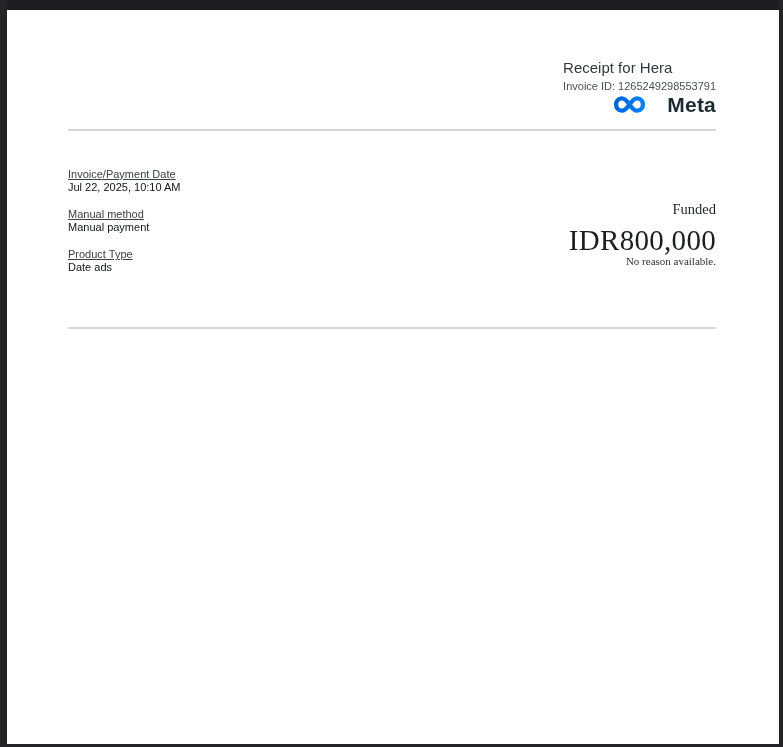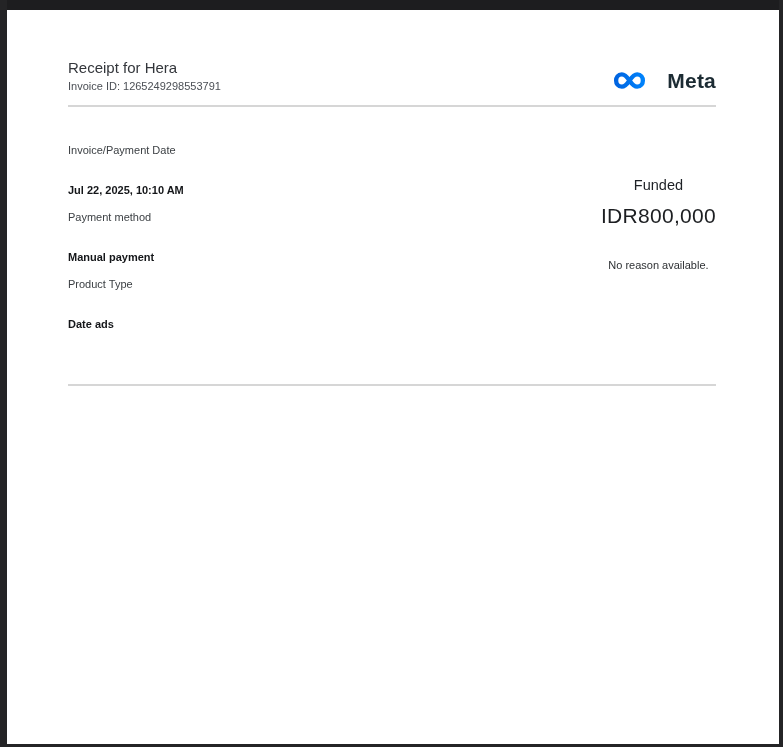--- a/index.html
+++ b/index.html
@@ -17,42 +17,42 @@
   .frame-bottom { position: absolute; bottom: 0; left: 0; width: 783px; height: 3px; background: #242426; }
 
   .page {
     position: absolute;
     top: 10px; left: 7px; right: 4px; bottom: 3px;
     background: #ffffff;
     padding: 48px 63px 0 61px;
   }
 
   
-  .header { display: flex; justify-content: space-between; align-items: flex-end; }
+  .header { display: flex; justify-content: space-between; align-items: flex-end; flex-direction: column; }
   .page-title { font-size: 15px; font-weight: 400; color: #33363b; line-height: 19px; }
   .account-id { font-size: 11px; color: #4b4f55; margin-top: 3px; line-height: 13px; }
   .logo { display: flex; align-items: center; gap: 20px; padding-bottom: 1px; }
   .logo svg { display: block; }
   .wordmark { font-size: 21px; font-weight: 600; color: #1c2b33; letter-spacing: 0.2px; line-height: 23px; }
 
   .divider { border: none; border-top: 2px solid #d6d6d6; height: 0; }
   .divider-1 { margin-top: 12px; }
   .divider-2 { margin-top: 39px; }
 
   
   .main { display: flex; justify-content: space-between; padding-top: 37px; }
 
   .details .detail-group { margin-bottom: 14px; }
-  .detail-label { font-size: 11px; color: #3c4044; line-height: 13px; }
-  .detail-value { font-size: 11px; font-weight: 700; color: #141619; line-height: 13px; margin-top: 27px; }
+  .detail-label { font-size: 11px; color: #3c4044; line-height: 13px; text-decoration: underline; }
+  .detail-value { font-size: 11px; font-weight: 400; color: #141619; line-height: 13px; }
 
-  .summary { text-align: center; padding-top: 33px; }
+  .summary { text-align: right; padding-top: 33px; font-family: Liberation Serif, serif; }
   .summary-status { font-size: 14.5px; color: #1e2126; line-height: 16px; }
-  .summary-amount { font-size: 21px; color: #1c1e21; line-height: 30px; margin-top: 8px; letter-spacing: 0.3px; }
-  .summary-note   { font-size: 11px; color: #2e3134; line-height: 13px; margin-top: 28px; }
+  .summary-amount { font-size: 29px; color: #1c1e21; line-height: 30px; margin-top: 8px; letter-spacing: 0.3px; }
+  .summary-note   { font-size: 11px; color: #2e3134; line-height: 13px; margin-top: 0; }
 </style>
 </head>
 <body>
 
 <div class="frame-top"></div>
 <div class="frame-left"></div>
 <div class="frame-right"></div>
 <div class="frame-bottom"></div>
 
 <div class="page">
@@ -79,21 +79,21 @@
   <hr class="divider divider-1">
 
   <div class="main">
 
     <div class="details">
       <div class="detail-group">
         <div class="detail-label">Invoice/Payment Date</div>
         <div class="detail-value">Jul 22, 2025, 10:10 AM</div>
       </div>
       <div class="detail-group">
-        <div class="detail-label">Payment method</div>
+        <div class="detail-label">Manual method</div>
         <div class="detail-value">Manual payment</div>
       </div>
       <div class="detail-group">
       </div>
       <div class="detail-group">
         <div class="detail-label">Product Type</div>
         <div class="detail-value">Date ads</div>
       </div>
     </div>
 

